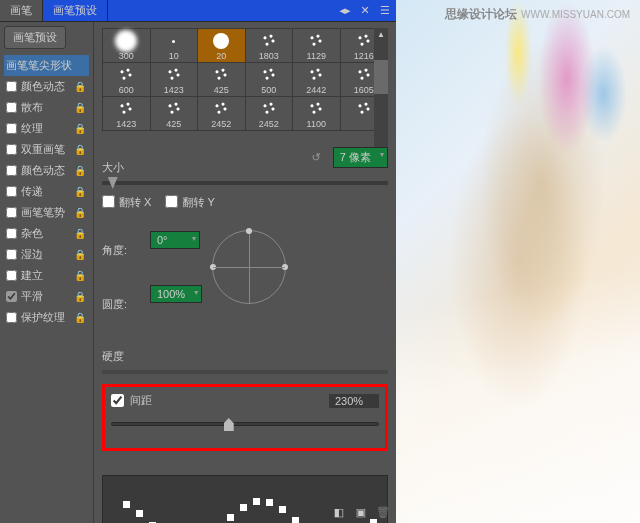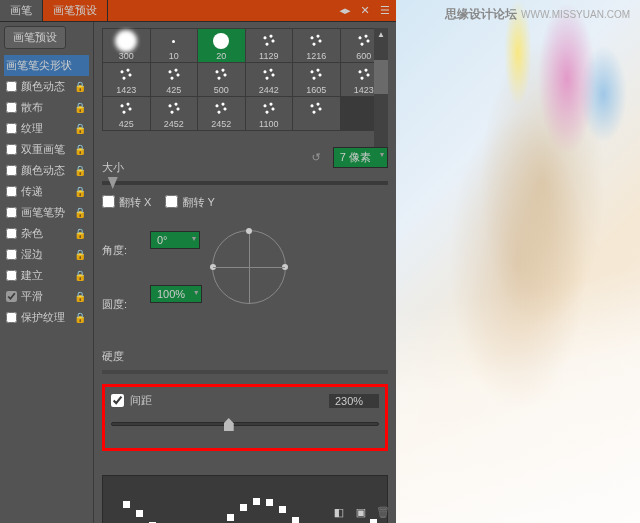--- a/index.html
+++ b/index.html
@@ -3,39 +3,39 @@
 <meta charset="utf-8">
 <style>
 * { margin: 0; padding: 0; box-sizing: border-box; font-family: "Microsoft YaHei", sans-serif; }
 body { width: 640px; height: 523px; display: flex; background: #535353; overflow: hidden; }
 .panel { width: 396px; height: 523px; background: #535353; color: #ccc; font-size: 11px; position: relative; }
 .image-area { width: 244px; height: 523px; background: linear-gradient(135deg, #d4e8f5 0%, #e8f0f8 30%, #f5e8d4 60%, #f8f0e8 100%); position: relative; overflow: hidden; }
 .watermark { position: absolute; top: 6px; right: 10px; color: #888; font-size: 12px; }
 .watermark .cn { font-weight: bold; }
 .watermark .url { font-size: 10px; color: #aaa; margin-left: 4px; }
 
-.tabs { display: flex; background: #c2410c; border-bottom: 1px solid #2a2a2a; height: 22px; }
+.tabs { display: flex; background: #1d4ed8; border-bottom: 1px solid #2a2a2a; height: 22px; }
 .tab { padding: 3px 10px; border-right: 1px solid #2a2a2a; cursor: pointer; }
 .tab.active { background: #535353; }
 .tabs-right { margin-left: auto; display: flex; align-items: center; padding-right: 4px; gap: 6px; }
 .mini-icon { width: 14px; height: 14px; display: inline-flex; align-items: center; justify-content: center; }
 
 .main-row { display: flex; height: calc(100% - 22px); }
 .sidebar { width: 94px; background: #535353; border-right: 1px solid #3a3a3a; padding: 4px; }
 .preset-btn { background: #606060; border: 1px solid #3a3a3a; border-radius: 3px; padding: 3px 8px; margin-bottom: 6px; display: inline-block; cursor: pointer; }
 .opt { display: flex; align-items: center; padding: 3px 2px; gap: 4px; position: relative; }
 .opt.highlighted { background: #3b6ea5; }
 .opt input[type=checkbox] { width: 11px; height: 11px; accent-color: #999; }
 .opt .lock { margin-left: auto; color: #999; font-size: 10px; }
 .opt-label { flex: 1; }
 
 .content { flex: 1; padding: 6px 8px; position: relative; }
 .brush-grid { display: grid; grid-template-columns: repeat(6, 1fr); gap: 1px; background: #3a3a3a; padding: 1px; margin-bottom: 8px; }
 .brush-cell { background: #535353; text-align: center; padding: 2px 0 1px; cursor: pointer; }
-.brush-cell.sel { background: #15803d; }
+.brush-cell.sel { background: #a16207; }
 .brush-shape { width: 28px; height: 20px; margin: 0 auto; display: flex; align-items: center; justify-content: center; }
 .dot { background: #fff; border-radius: 50%; }
 .dot.soft { filter: blur(2px); }
 .scatter { width: 20px; height: 16px; background: radial-gradient(circle at 30% 30%, #fff 1px, transparent 2px), radial-gradient(circle at 70% 50%, #fff 1px, transparent 2px), radial-gradient(circle at 40% 70%, #fff 1px, transparent 2px), radial-gradient(circle at 60% 20%, #fff 1px, transparent 2px); }
 .brush-num { font-size: 9px; color: #ccc; }
 .scroll-track { position: absolute; right: 0; top: 0; width: 14px; height: 124px; background: #424242; }
 .scroll-thumb { width: 100%; height: 34px; background: #6a6a6a; margin-top: 18px; }
 .scroll-arrow { height: 14px; text-align: center; font-size: 8px; color: #ccc; line-height: 14px; }
 
 .row { display: flex; align-items: center; margin: 6px 0; gap: 6px; }
@@ -176,20 +176,26 @@
               <div class="brush-shape">
                 <div class="dot" style="width: 3px; height: 3px;"></div>
               </div>
               <div class="brush-num">10</div>
             </div>
             <div class="brush-cell sel">
               <div class="brush-shape">
                 <div class="dot" style="width: 16px; height: 16px;"></div>
               </div>
               <div class="brush-num">20</div>
+            </div>
+            <div class="brush-cell">
+              <div class="brush-shape">
+                <div class="scatter"></div>
+              </div>
+              <div class="brush-num">1803</div>
             </div>
             <div class="brush-cell">
               <div class="brush-shape">
                 <div class="scatter"></div>
               </div>
               <div class="brush-num">1129</div>
             </div>
             <div class="brush-cell">
               <div class="brush-shape">
                 <div class="scatter"></div>

